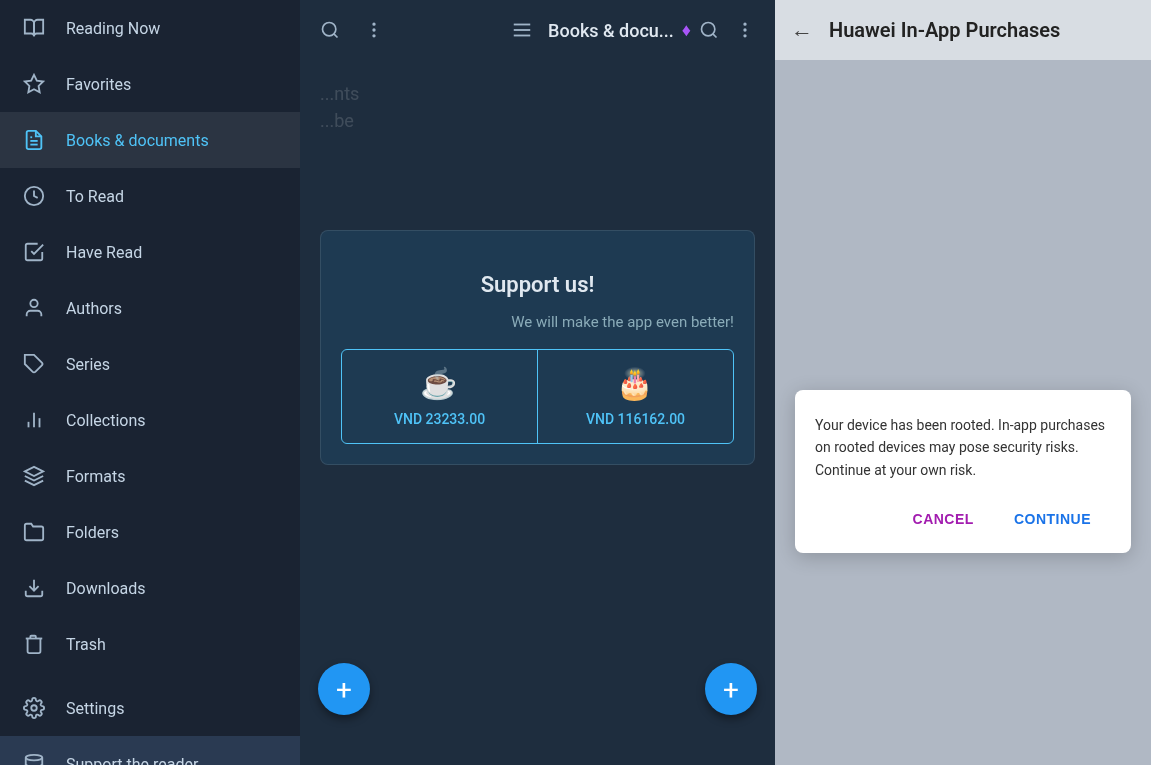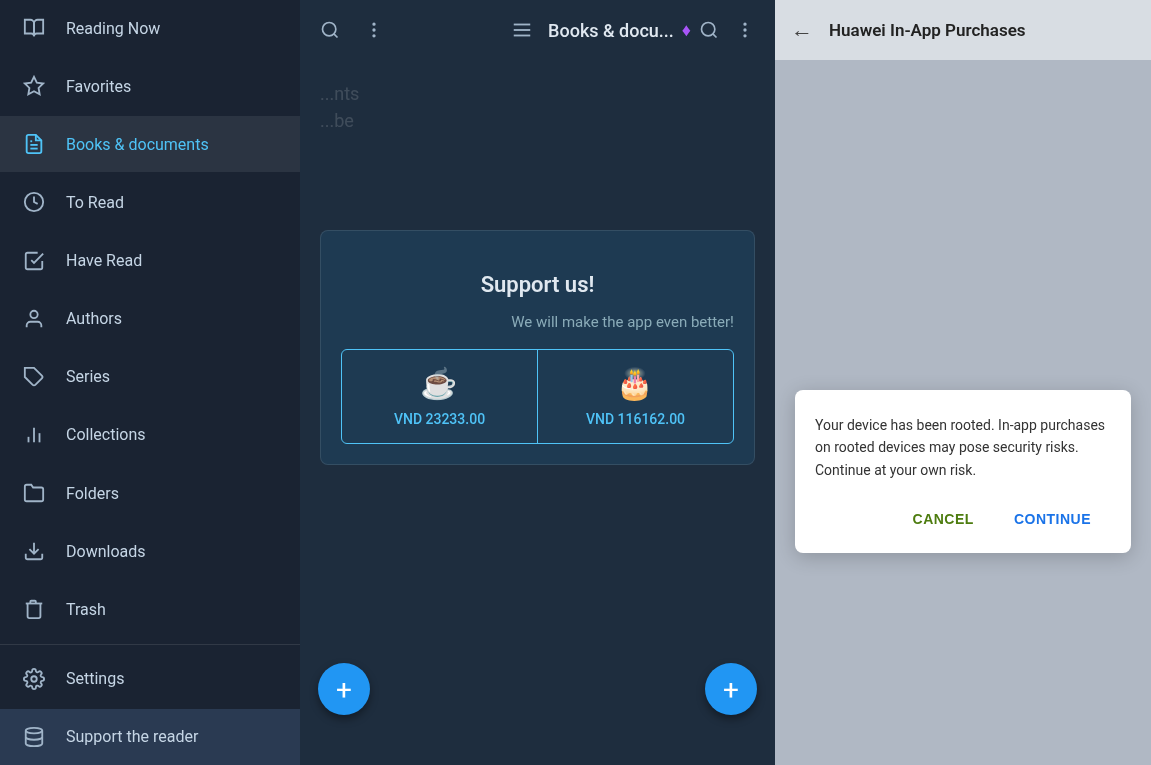--- a/index.html
+++ b/index.html
@@ -206,21 +206,21 @@
       align-items: center;
       padding: 0 16px;
       gap: 16px;
     }
     .huawei-back-icon {
       color: #444;
       font-size: 22px;
       cursor: pointer;
     }
     .huawei-title {
-      font-size: 17px;
+      font-size: 20px;
       font-weight: 600;
       color: #222;
     }
 
     
     .security-dialog {
       position: absolute;
       top: 390px;
       left: 20px;
       right: 20px;
@@ -242,21 +242,21 @@
     }
     .security-btn {
       padding: 10px 20px;
       font-size: 14px;
       font-weight: 600;
       cursor: pointer;
       border: none;
       background: transparent;
       letter-spacing: 0.5px;
     }
-    .security-btn-cancel { color: #4d7c0f; }
+    .security-btn-cancel { color: #a21caf; }
     .security-btn-continue { color: #1a73e8; }
 
     
     svg { display: block; }
   </style>
 </head>
 <body>
 
 <div class="sidebar">
 
@@ -336,20 +336,30 @@
     <span class="sidebar-icon">
       <svg width="22" height="22" viewBox="0 0 24 24" fill="none" stroke="currentColor" stroke-width="2">
         <line x1="18" y1="20" x2="18" y2="10"></line>
         <line x1="12" y1="20" x2="12" y2="4"></line>
         <line x1="6" y1="20" x2="6" y2="14"></line>
       </svg>
     </span>
     <span class="sidebar-label">Collections</span>
   </div>
 
+  <div class="sidebar-item">
+    <span class="sidebar-icon">
+      <svg width="22" height="22" viewBox="0 0 24 24" fill="none" stroke="currentColor" stroke-width="2">
+        <polygon points="12 2 2 7 12 12 22 7 12 2"></polygon>
+        <polyline points="2 17 12 22 22 17"></polyline>
+        <polyline points="2 12 12 17 22 12"></polyline>
+      </svg>
+    </span>
+    <span class="sidebar-label">Formats</span>
+  </div>
 
   <div class="sidebar-item">
     <span class="sidebar-icon">
       <svg width="22" height="22" viewBox="0 0 24 24" fill="none" stroke="currentColor" stroke-width="2">
         <path d="M22 19a2 2 0 0 1-2 2H4a2 2 0 0 1-2-2V5a2 2 0 0 1 2-2h5l2 3h9a2 2 0 0 1 2 2z"></path>
       </svg>
     </span>
     <span class="sidebar-label">Folders</span>
   </div>
 

